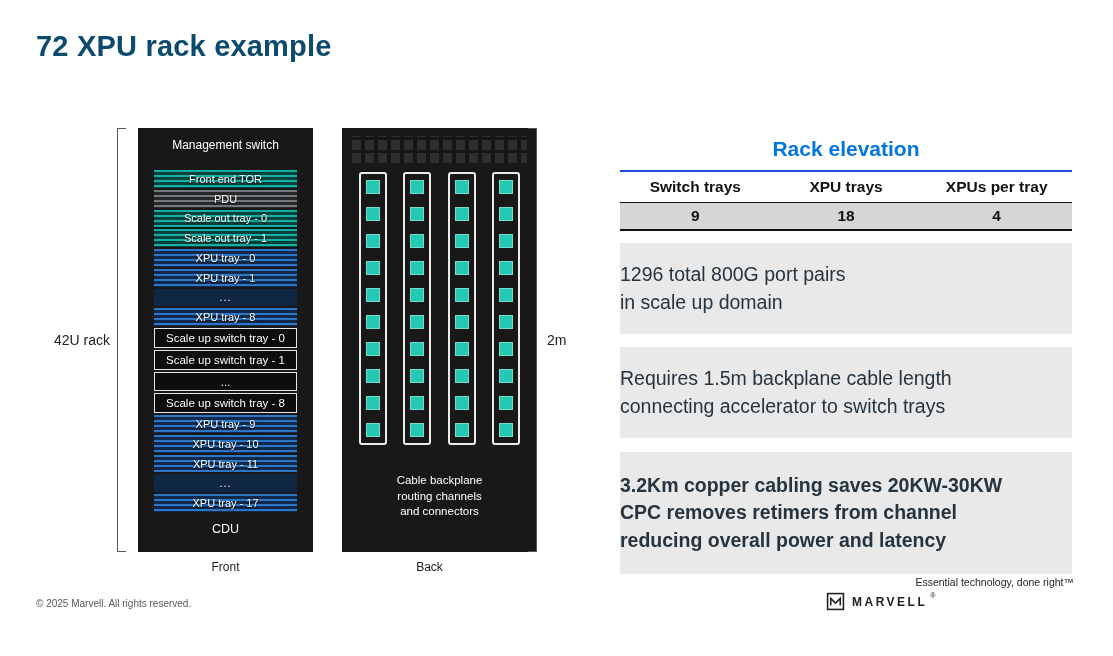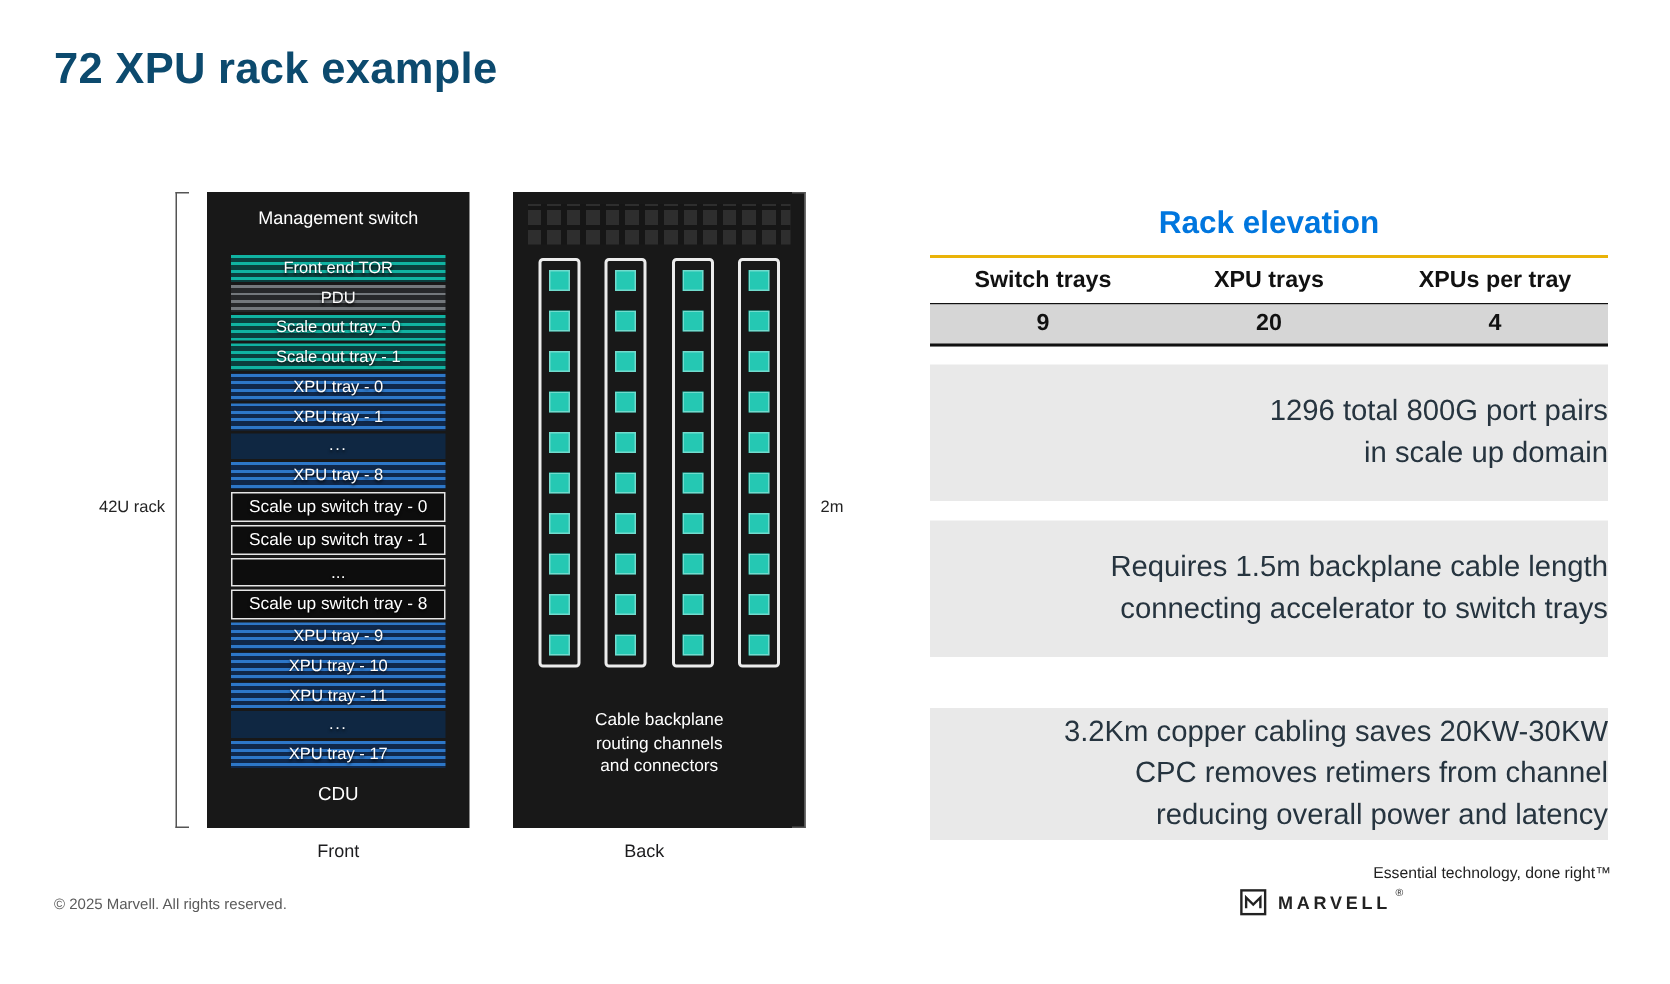--- a/index.html
+++ b/index.html
@@ -37,43 +37,43 @@
       repeating-linear-gradient(0deg, transparent 0 10px, #161616 10px 13px),
       repeating-linear-gradient(90deg, #2e2e2e 0 9px, #161616 9px 13px);}
   .bp-cols{position:absolute;top:44px;left:0;right:0;display:flex;justify-content:space-evenly;}
   .bp-col{border:2px solid #ececec;border-radius:3px;padding:6px 5px;display:flex;flex-direction:column;gap:13px;}
   .bp-sq{width:14px;height:14px;background:#25c8b3;box-shadow:inset 0 0 0 1px rgba(255,255,255,.35);}
   .bp-caption{position:absolute;left:12px;right:12px;bottom:32px;text-align:center;color:#fff;font-size:11.5px;line-height:1.35;}
 
   .bracket{position:absolute;top:128px;height:424px;width:9px;}
   .bracket.left{left:117px;border-left:1.5px solid #555;border-top:1.5px solid #555;border-bottom:1.5px solid #555;}
   .bracket.right{left:528px;border-right:1.5px solid #555;border-top:1.5px solid #555;border-bottom:1.5px solid #555;}
-  .rack-side-label{position:absolute;font-size:11px;color:#232323;}
+  .rack-side-label{position:absolute;font-size:14px;color:#232323;}
   #label-42u{left:30px;top:332px;width:80px;text-align:right;}
   #label-2m{left:547px;top:332px;}
   .front-back-label{position:absolute;top:560px;width:175px;text-align:center;font-size:12px;color:#1c1c1e;}
   #label-front{left:138px;}
   #label-back{left:342px;}
 
   
   .elev-title{position:absolute;left:620px;top:137px;width:452px;text-align:center;color:var(--accent);
               font-size:21px;font-weight:bold;}
-  .elev-table{position:absolute;left:620px;top:170px;width:452px;border-top:2px solid #eab308;}
+  .elev-table{position:absolute;left:620px;top:170px;width:452px;border-top:2px solid #1d4ed8;}
   .elev-row{display:flex;}
   .elev-row.headers{border-bottom:1px solid #111;}
   .elev-row.values{background:var(--row-gray);border-bottom:2px solid #111;}
   .elev-cell{flex:1;text-align:center;font-weight:bold;font-size:15.5px;color:#111;padding:6px 0;}
   .elev-row.values .elev-cell{padding:4px 0;}
 
   .note-box{position:absolute;left:620px;width:452px;background:var(--box-gray);
-            display:flex;flex-direction:column;align-items:flex-end;justify-content:center;
+            display:flex;flex-direction:column;align-items:flex-start;justify-content:center;
             color:#26343f;font-size:19.5px;line-height:1.4;text-align:center;}
   #note-0{top:243px;height:91px;}
   #note-1{top:347px;height:91px;}
-  #note-2{top:472px;height:88px;}
+  #note-2{top:452px;height:122px;font-weight:bold;}
 
   
   .copyright{position:absolute;left:36px;top:598px;font-size:10px;color:#5a5a5a;}
   .brand-row{position:absolute;left:826px;top:592px;display:flex;align-items:center;gap:7px;text-align:center;}
   .brand-name{font-size:12px;font-weight:bold;letter-spacing:2.5px;color:#222;}
   .brand-reg{font-size:7px;color:#222;align-self:flex-start;margin-left:-4px;}
   .tagline{position:absolute;right:39px;top:576px;font-size:10.5px;color:#222;}
 </style>
 </head>
 <body>
@@ -177,21 +177,21 @@
   <div class="elev-title">Rack elevation</div>
 
   <div class="elev-table">
     <div class="elev-row headers">
       <div class="elev-cell">Switch trays</div>
       <div class="elev-cell">XPU trays</div>
       <div class="elev-cell">XPUs per tray</div>
     </div>
     <div class="elev-row values">
       <div class="elev-cell">9</div>
-      <div class="elev-cell">20</div>
+      <div class="elev-cell">18</div>
       <div class="elev-cell">4</div>
     </div>
   </div>
 
   <div class="note-box" id="note-0">
     <div>1296 total 800G port pairs</div>
     <div>in scale up domain</div>
   </div>
   <div class="note-box" id="note-1">
     <div>Requires 1.5m backplane cable length</div>

